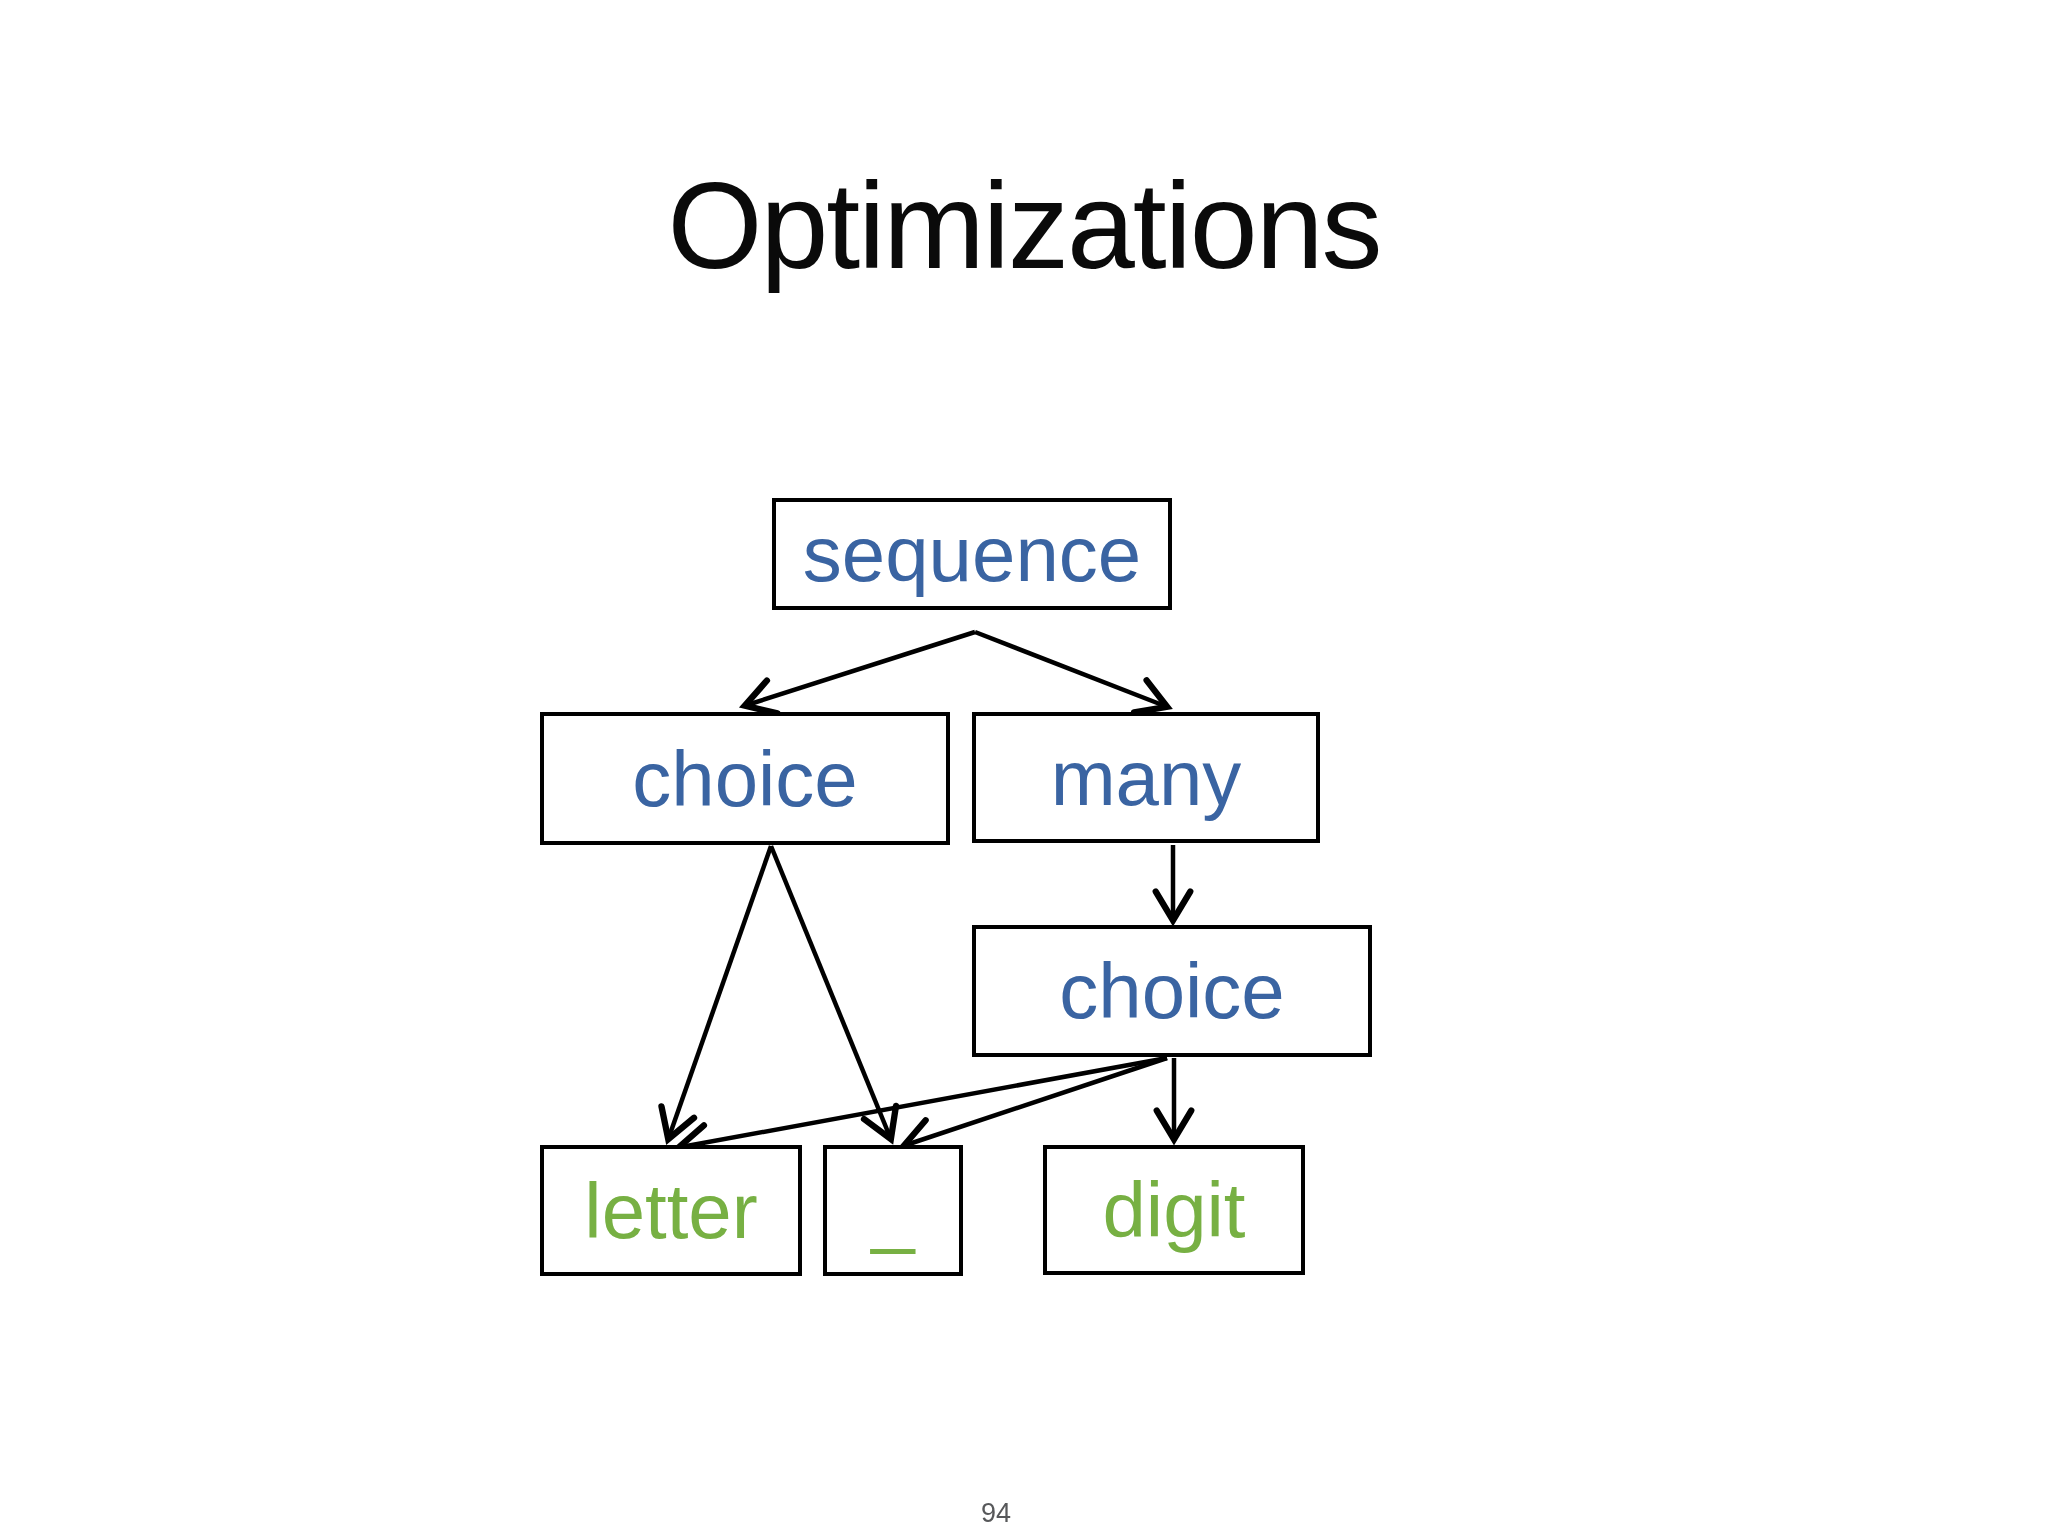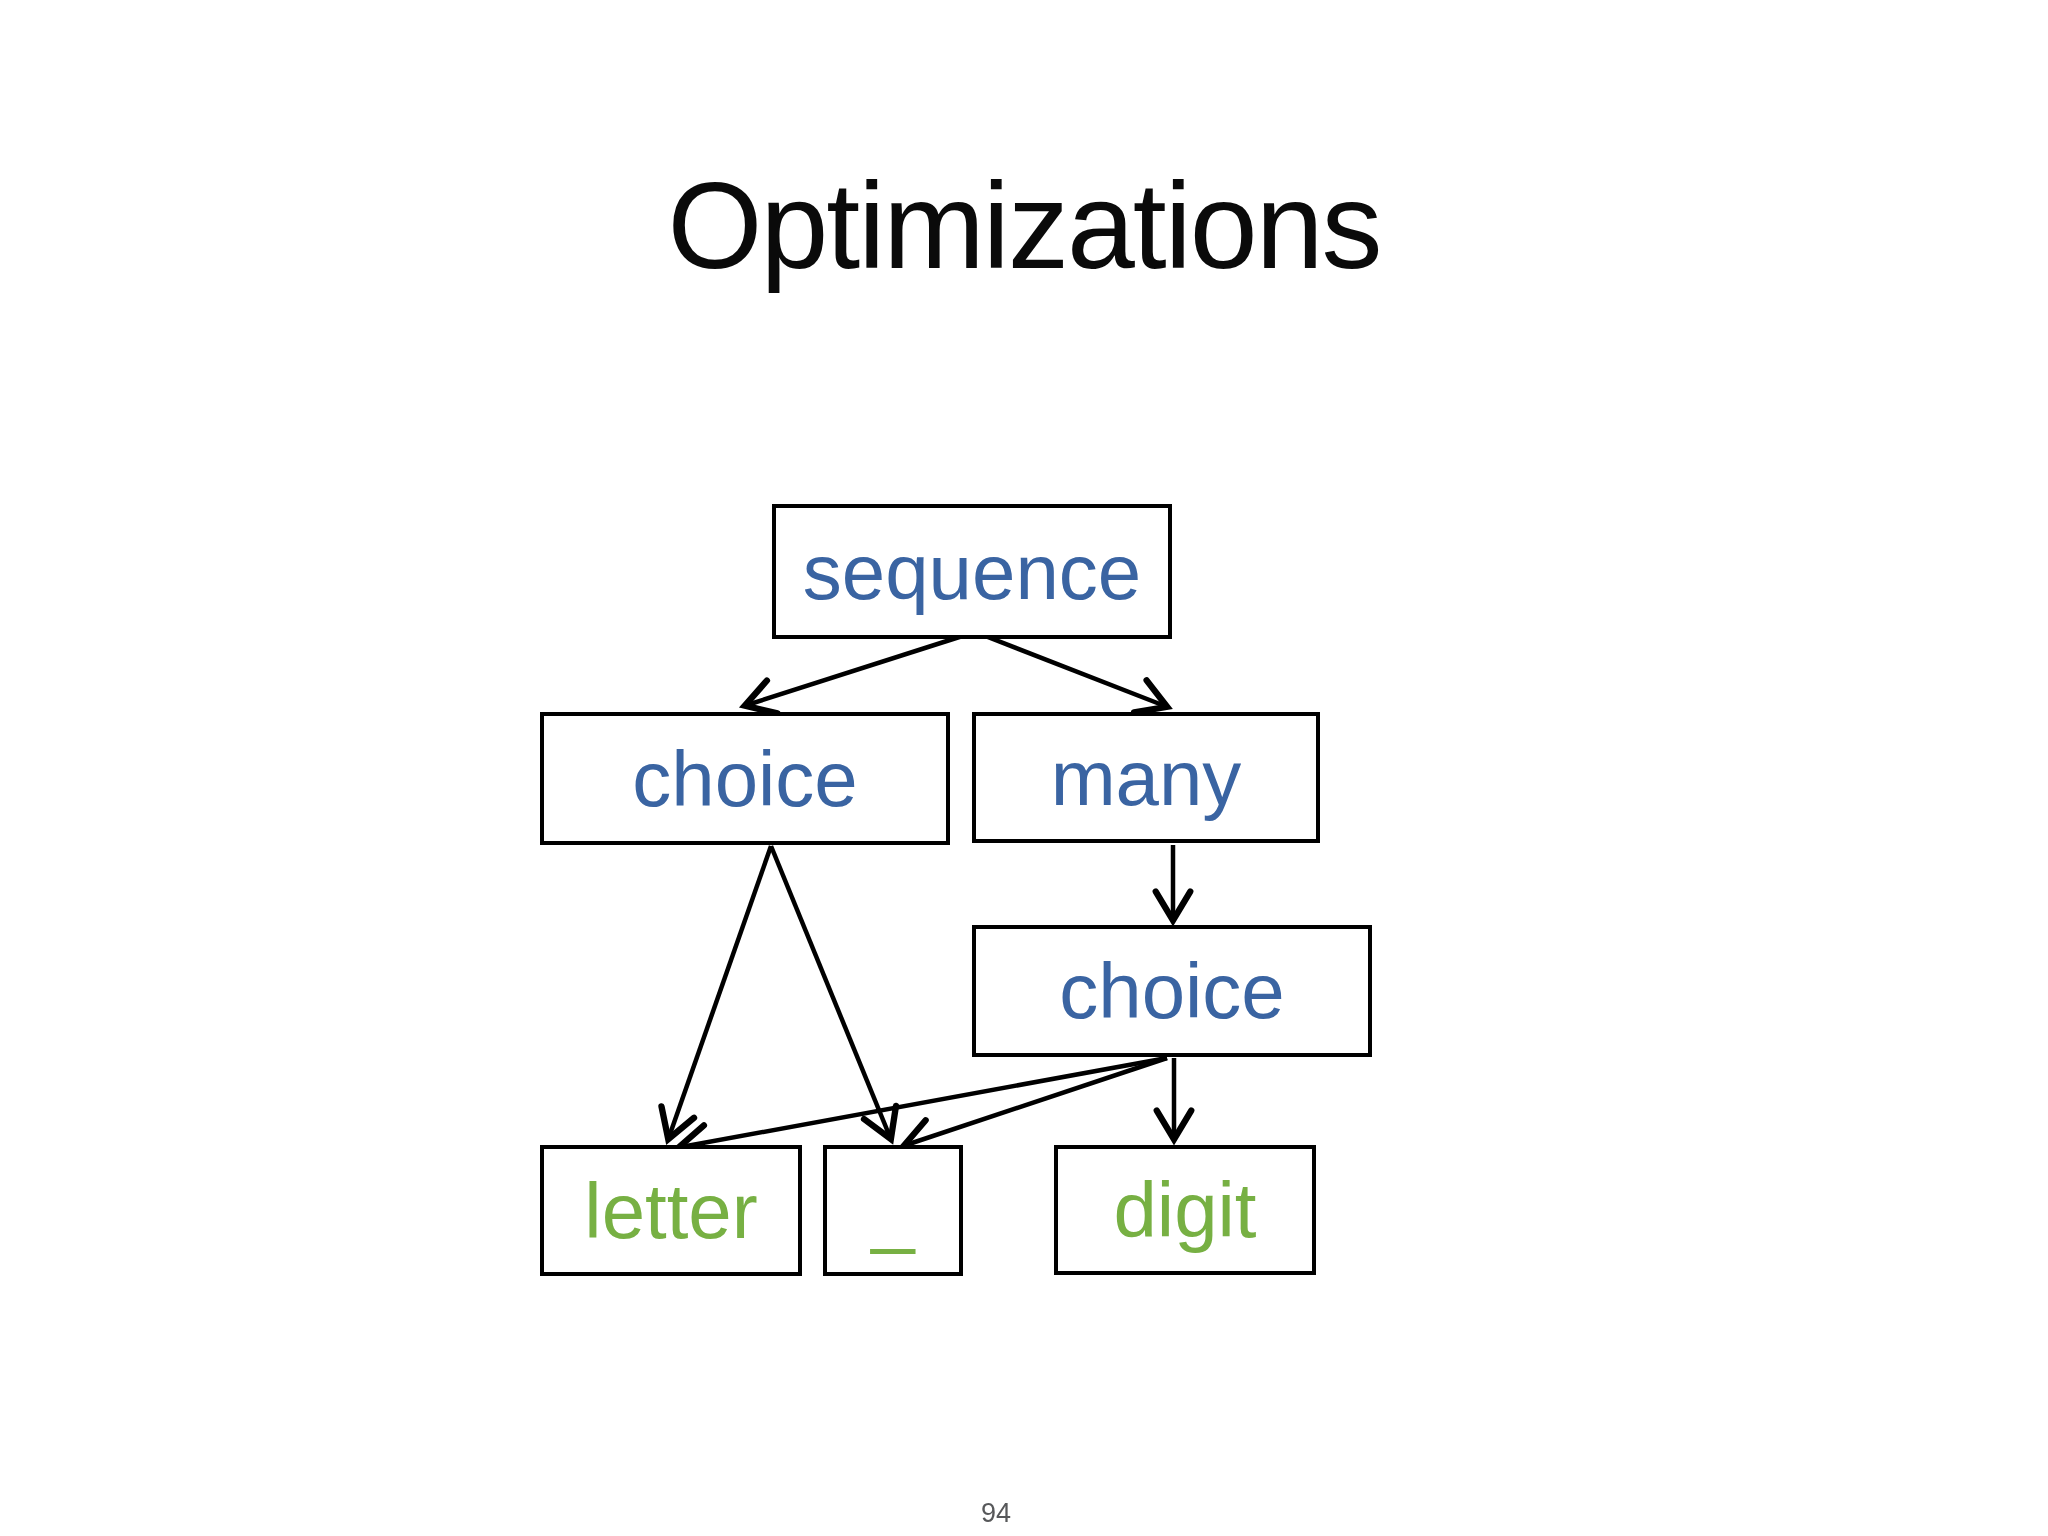--- a/index.html
+++ b/index.html
@@ -43,27 +43,27 @@
     background:var(--background);
     display:flex;
     align-items:center;
     justify-content:center;
     font-size:78px;
     line-height:1;
   }
   .node.blue{color:var(--node-blue);}
   .node.green{color:var(--node-green);}
 
-  .node-sequence     {left:772px;  top:498px;  width:400px; height:135px;margin-top:6px;}
+  .node-sequence     {left:772px;  top:498px;  width:400px; height:112px;}
   .node-choice-left  {left:540px;  top:712px;  width:410px; height:133px;}
   .node-many         {left:972px;  top:712px;  width:348px; height:131px;}
   .node-choice-right {left:972px;  top:925px;  width:400px; height:132px;}
   .node-letter       {left:540px;  top:1145px; width:262px; height:131px;}
   .node-underscore   {left:823px;  top:1145px; width:140px; height:131px;}
-  .node-digit        {left:1043px; top:1145px; width:262px; height:130px;margin-left:11px;}
+  .node-digit        {left:1043px; top:1145px; width:262px; height:130px;}
 
   .page-number{
     position:absolute;
     left:0; top:1498px; width:1992px;
     text-align:center;
     font-size:27px;
     color:var(--pagenum-gray);
   }
 </style>
 </head>

